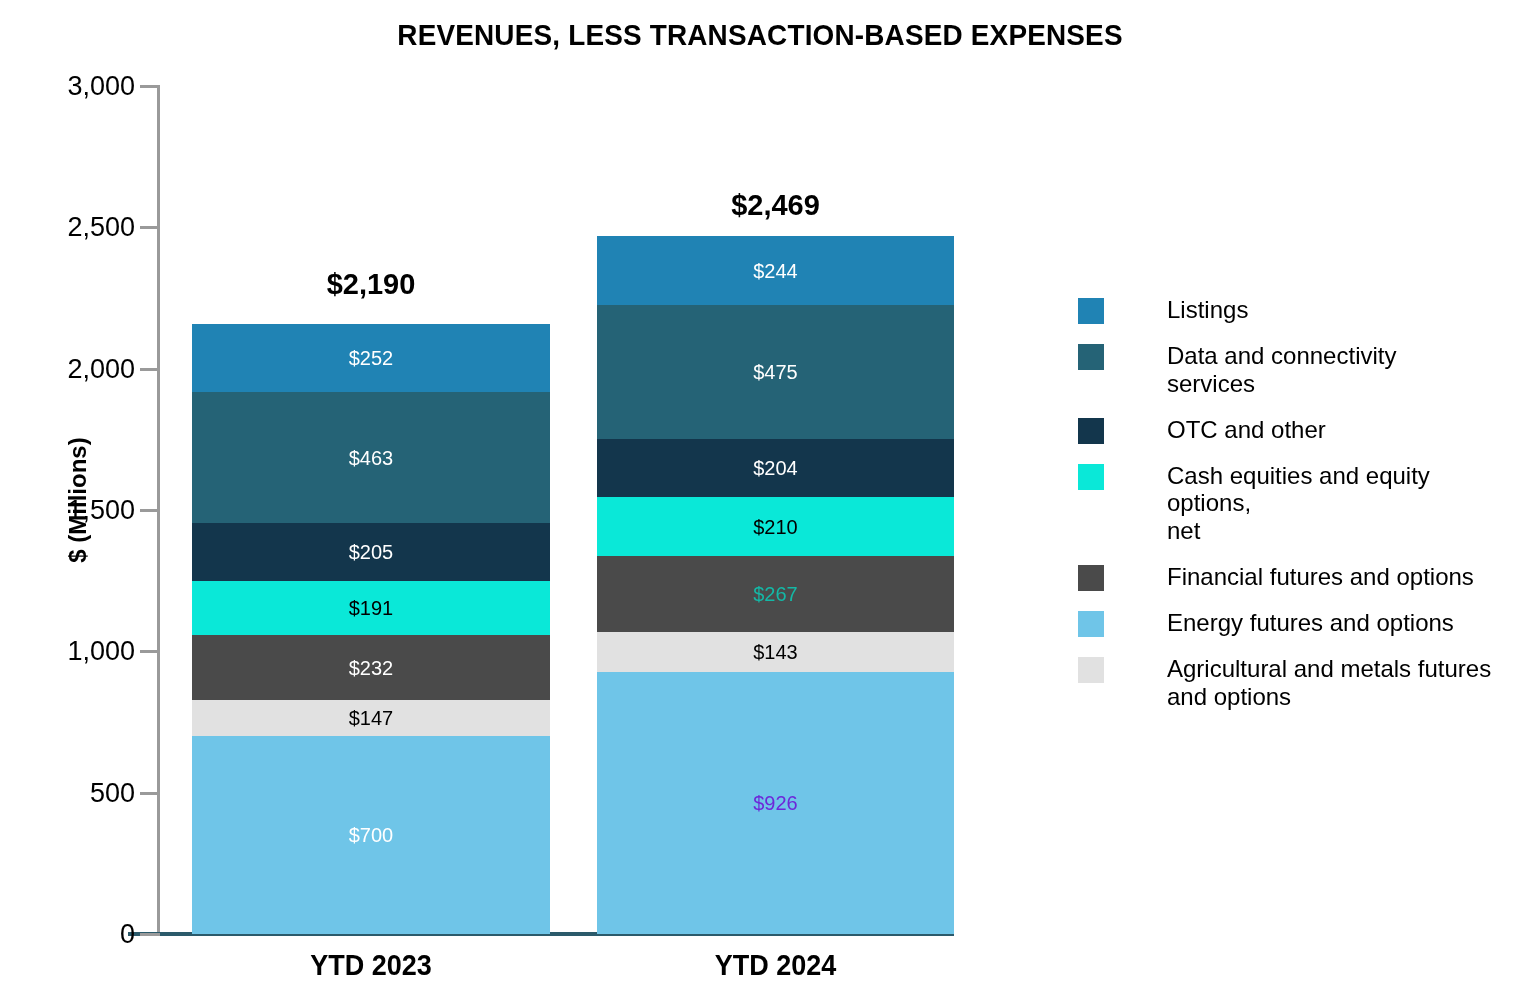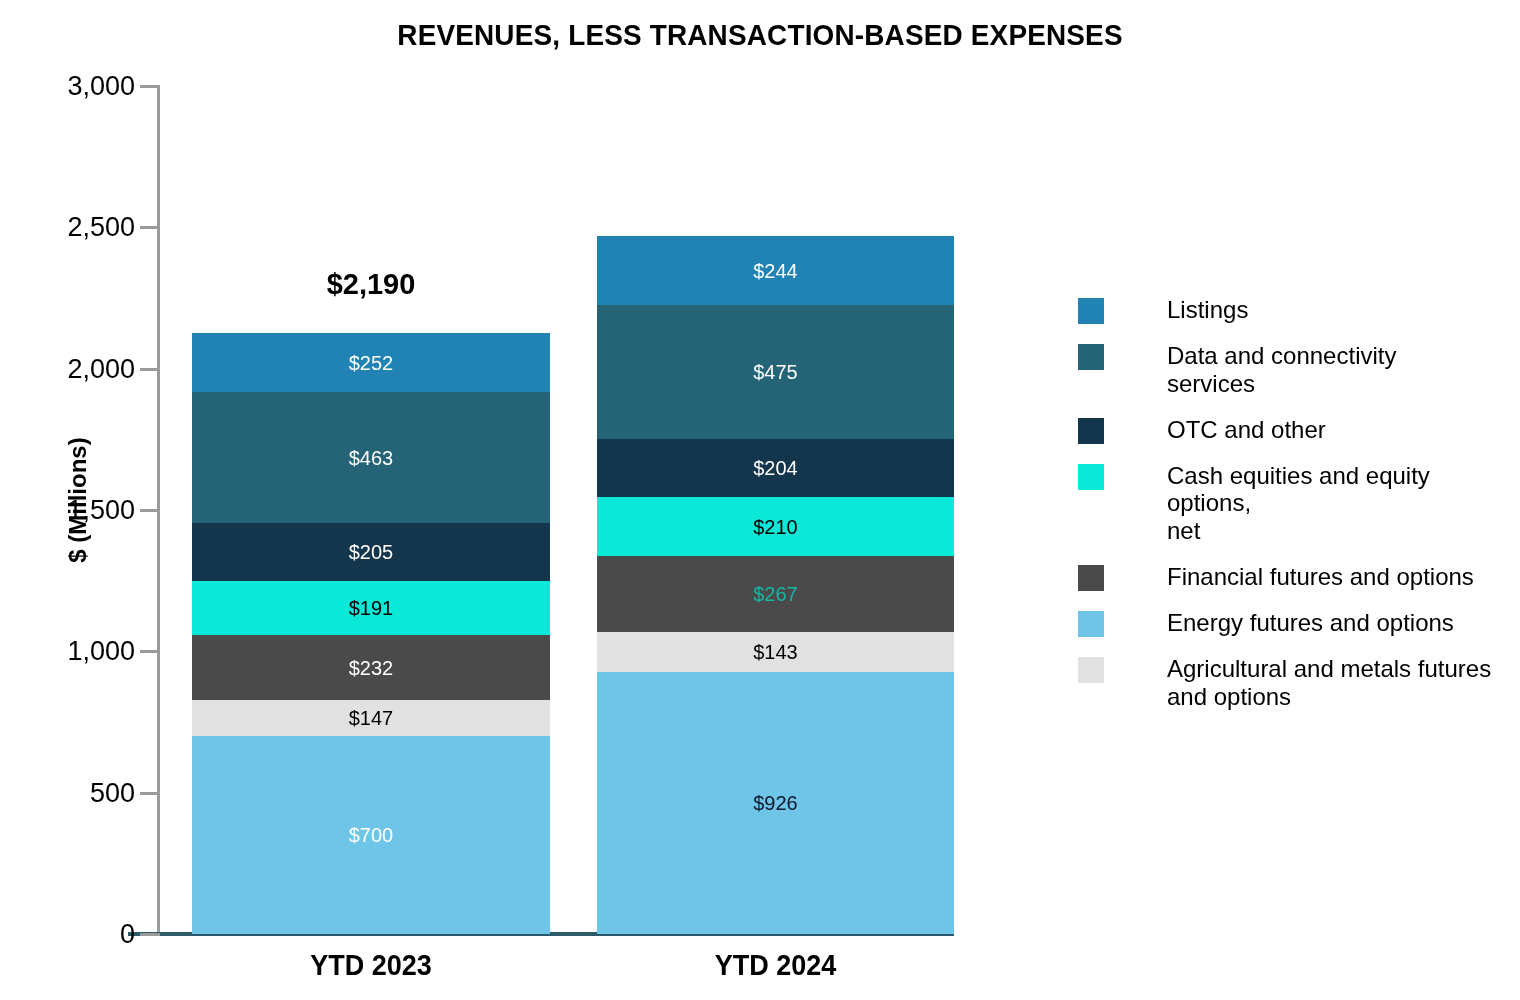--- a/index.html
+++ b/index.html
@@ -211,50 +211,51 @@
             </div>
             <div class="seg" title="Cash equities and equity options, net" style="height: 53.9893px; background: rgb(10, 232, 216); align-items: center;">
               <span class="seg-label" style="color: rgb(0, 0, 0);">$191</span>
             </div>
             <div class="seg" title="OTC and other" style="height: 57.9467px; background: rgb(19, 54, 76);">
               <span class="seg-label" style="color: rgb(255, 255, 255);">$205</span>
             </div>
             <div class="seg" title="Data and connectivity services" style="height: 130.875px; background: rgb(37, 99, 118);">
               <span class="seg-label" style="color: rgb(255, 255, 255);">$463</span>
             </div>
-            <div class="seg" title="Listings" style="height: 59px; background: rgb(32, 131, 180);">
+            <div class="seg" title="Listings" style="height: 68px; background: rgb(32, 131, 180);">
               <span class="seg-label" style="color: rgb(255, 255, 255);">$252</span>
             </div>
           </div>
           <div class="bar-total" style="bottom: 633.04px;">$2,190</div>
         </div>
         <div class="bar-group" style="left: 440px; width: 357px; height: 848px;">
           <div class="bar-stack">
             <div class="seg" title="Energy futures and options" style="height: 261.749px; background: rgb(111, 197, 232);">
-              <span class="seg-label" style="color: #0f172a;">$926</span>
+              <span class="seg-label" style="color: #6d28d9;">$926</span>
             </div>
             <div class="seg" title="Agricultural and metals futures and options" style="height: 40.4213px; background: rgb(225, 225, 225);">
               <span class="seg-label" style="color: rgb(0, 0, 0);">$143</span>
             </div>
             <div class="seg" title="Financial futures and options" style="height: 75.472px; background: rgb(74, 74, 74);">
               <span class="seg-label" style="color: #14b8a6;">$267</span>
             </div>
             <div class="seg" title="Cash equities and equity options, net" style="height: 59.36px; background: rgb(10, 232, 216);">
               <span class="seg-label" style="color: rgb(0, 0, 0);">$210</span>
             </div>
             <div class="seg" title="OTC and other" style="height: 57.664px; background: rgb(19, 54, 76);">
               <span class="seg-label" style="color: rgb(255, 255, 255);">$204</span>
             </div>
             <div class="seg" title="Data and connectivity services" style="height: 134.267px; background: rgb(37, 99, 118);">
               <span class="seg-label" style="color: rgb(255, 255, 255);">$475</span>
             </div>
             <div class="seg" title="Listings" style="height: 68.9707px; background: rgb(32, 131, 180);">
               <span class="seg-label" style="color: rgb(255, 255, 255);">$244</span>
             </div>
           </div>
+          <div class="bar-total" style="bottom: 711.904px;">$2,469</div>
         </div>
       </div>
   </div>
 
   <div id="cat-labels">
       <div class="cat-label" style="left: 192px; width: 358px;">YTD 2023</div>
       <div class="cat-label" style="left: 597px; width: 357px;">YTD 2024</div>
     </div>
 
   <div class="legend" id="legend">

